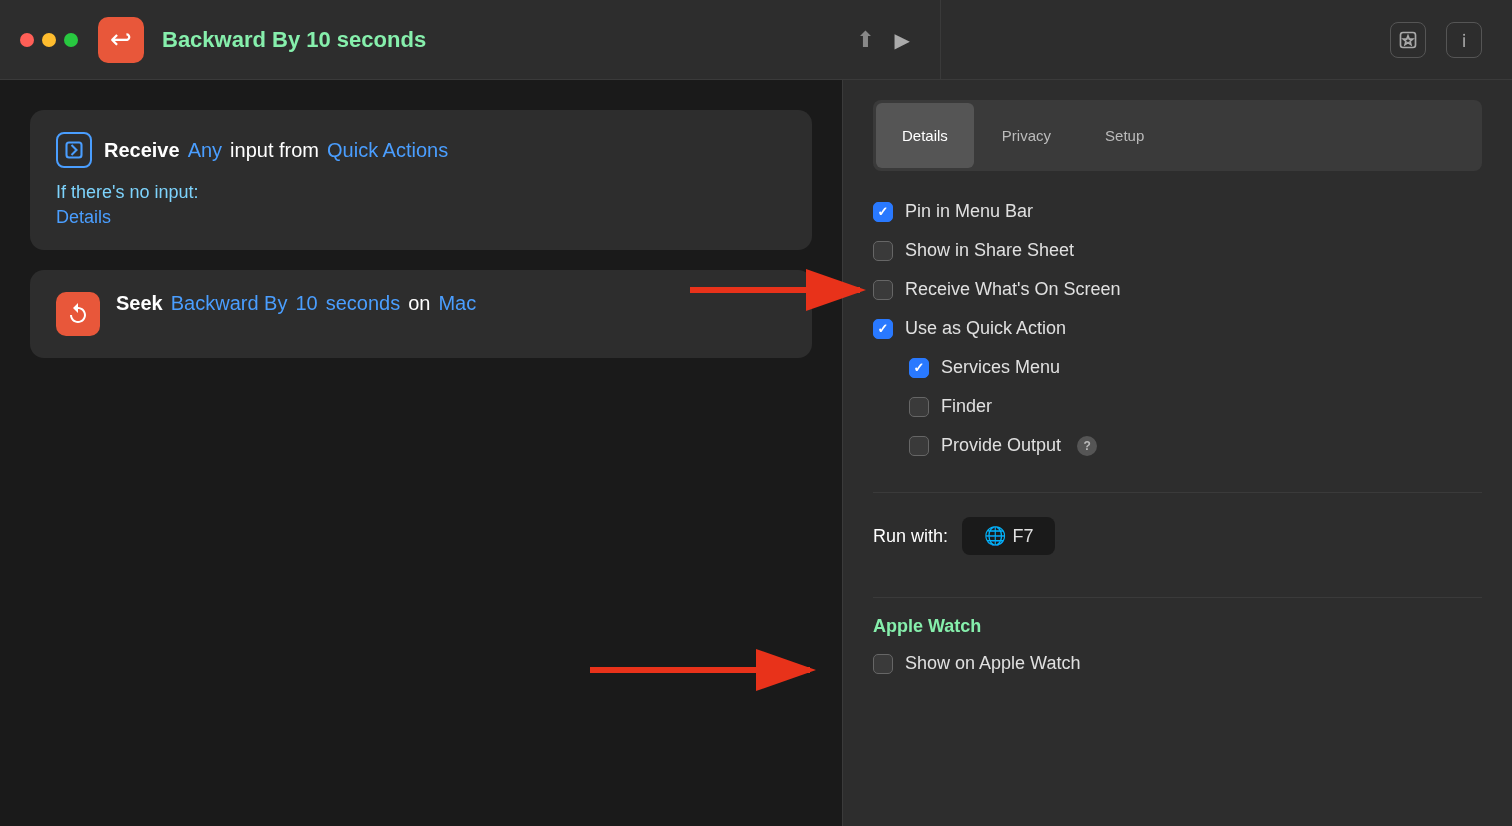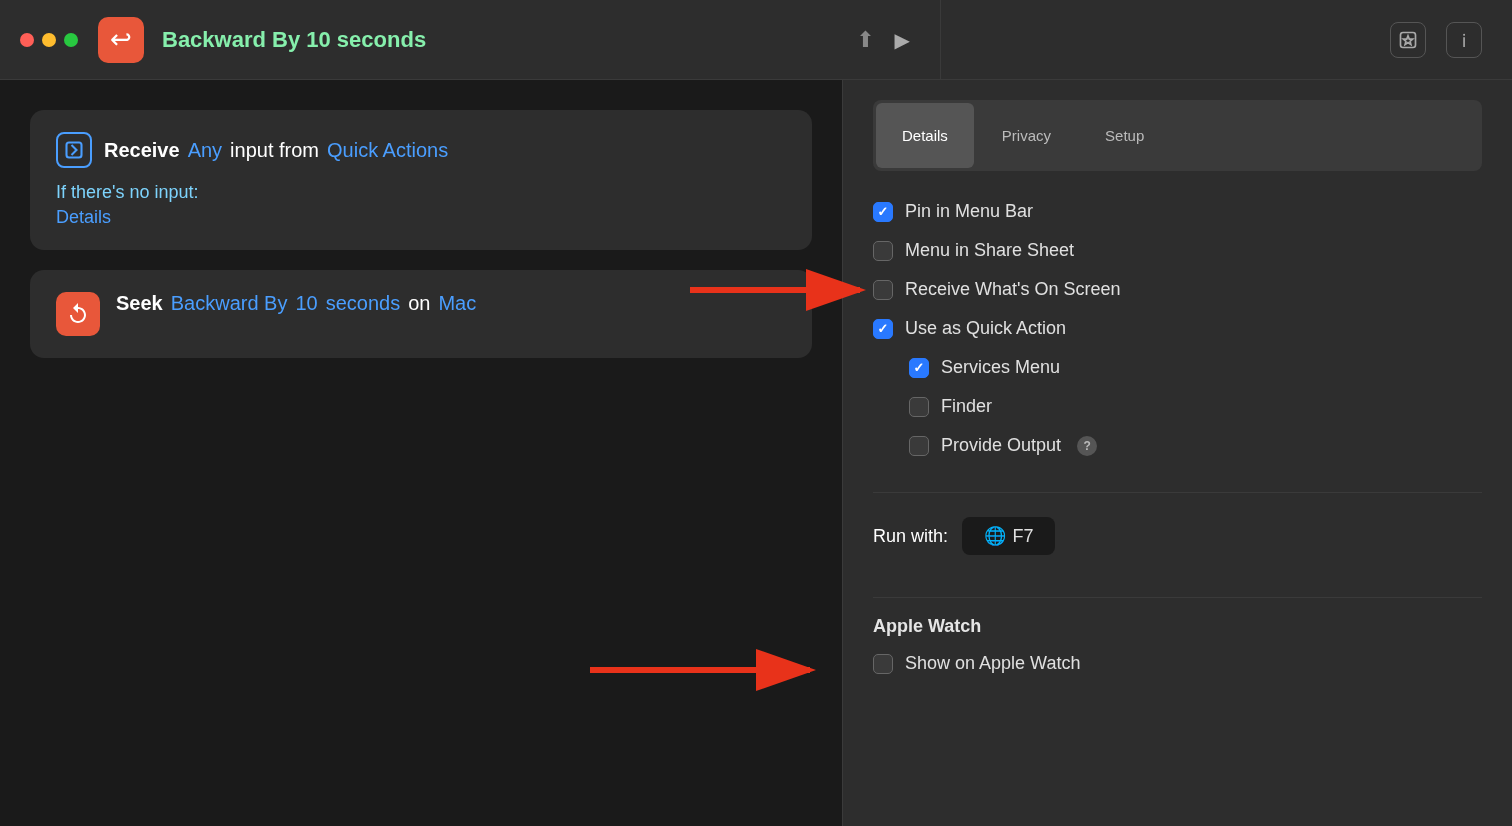--- a/index.html
+++ b/index.html
@@ -307,21 +307,21 @@
       color: #e0e0e0;
       display: flex;
       align-items: center;
       gap: 6px;
       cursor: pointer;
     }
 
     .section-title {
       font-size: 18px;
       font-weight: 700;
-      color: #e5e5e5;
+      color: #86efac;
       margin-bottom: 16px;
     }
 
     .help-icon {
       width: 20px;
       height: 20px;
       border-radius: 50%;
       background: #555;
       color: #bbb;
       font-size: 12px;
@@ -442,21 +442,21 @@
       <div class="tab">Setup</div>
     </div>
 
     <div class="checkbox-row">
       <div class="checkbox checked"></div>
       <span class="checkbox-label">Pin in Menu Bar</span>
     </div>
 
     <div class="checkbox-row">
       <div class="checkbox"></div>
-      <span class="checkbox-label">Menu in Share Sheet</span>
+      <span class="checkbox-label">Show in Share Sheet</span>
     </div>
 
     <div class="checkbox-row">
       <div class="checkbox"></div>
       <span class="checkbox-label">Receive What's On Screen</span>
     </div>
 
     <div class="checkbox-row">
       <div class="checkbox checked"></div>
       <span class="checkbox-label">Use as Quick Action</span>

